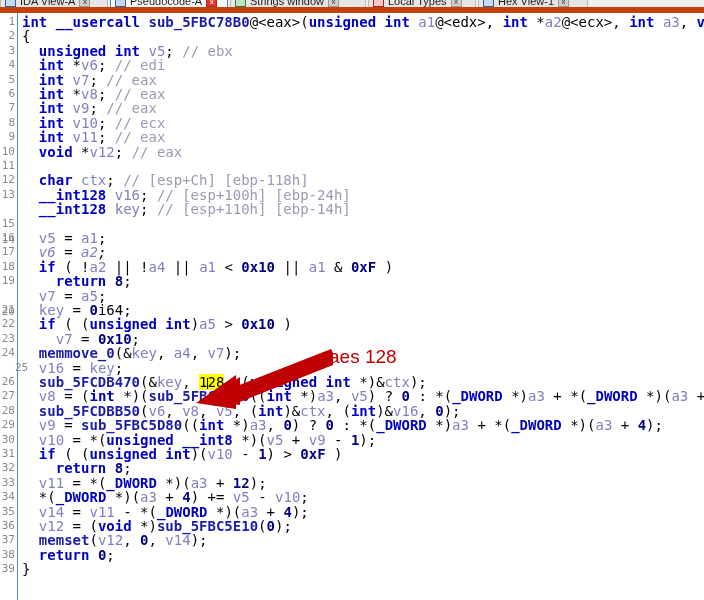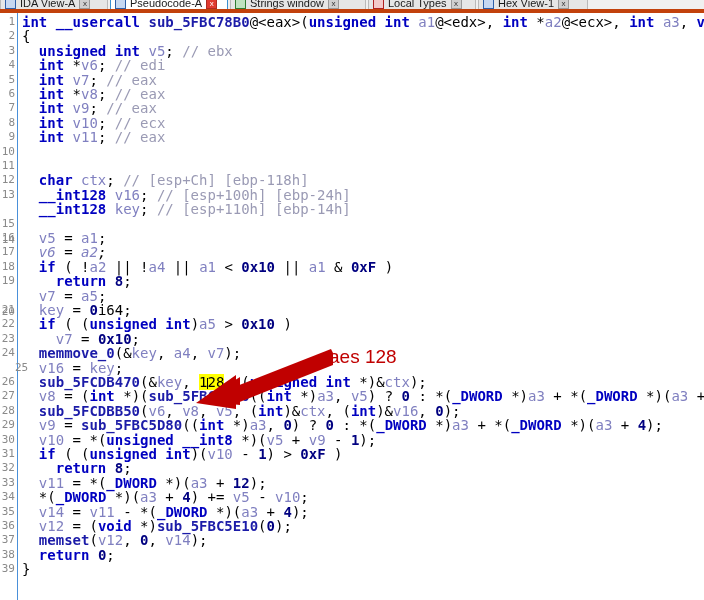--- a/index.html
+++ b/index.html
@@ -10,21 +10,21 @@
     background: #ffffff;
     font-family: "DejaVu Sans Mono", monospace;
   }
 
   
   #tabbar {
     position: absolute;
     left: 0; top: 0;
     width: 704px; height: 13px;
     background: #f0f0f0;
-    border-bottom: 4px solid #c2410c;
+    border-bottom: 6px solid #c2410c;
     display: flex;
     align-items: flex-end;
     font-family: "Liberation Sans", sans-serif;
     overflow: hidden;
   }
   .tab {
     position: relative;
     height: 13px;
     display: flex;
     align-items: center;
@@ -219,20 +219,21 @@
   <div id="lines">
       <div class="cl" style="top: 2px;"><span class="kw">int</span> <span class="kw">__usercall</span> <span class="fn">sub_5FBC78B0</span><span class="pun">@</span><span class="pun">&lt;</span><span class="pun">eax</span><span class="pun">&gt;</span><span class="pun">(</span><span class="kw">unsigned</span> <span class="kw">int</span> <span class="var">a1</span><span class="pun">@</span><span class="pun">&lt;</span><span class="pun">edx</span><span class="pun">&gt;</span><span class="pun">,</span> <span class="kw">int</span> <span class="pun">*</span><span class="var">a2</span><span class="pun">@</span><span class="pun">&lt;</span><span class="pun">ecx</span><span class="pun">&gt;</span><span class="pun">,</span> <span class="kw">int</span> <span class="var">a3</span><span class="pun">,</span> <span class="kw">void</span> <span class="pun">*</span><span class="var">a4</span><span class="pun">,</span> <span class="kw">int</span> <span class="var">a5</span><span class="pun">)</span></div>
       <div class="cl" style="top: 16.4px;"><span class="pun">{</span></div>
       <div class="cl" style="top: 30.8px;">  <span class="kw">unsigned</span> <span class="kw">int</span> <span class="var">v5</span><span class="pun">;</span> <span class="cmt">// ebx</span></div>
       <div class="cl" style="top: 45.2px;">  <span class="kw">int</span> <span class="pun">*</span><span class="var">v6</span><span class="pun">;</span> <span class="cmt">// edi</span></div>
       <div class="cl" style="top: 59.6px;">  <span class="kw">int</span> <span class="var">v7</span><span class="pun">;</span> <span class="cmt">// eax</span></div>
       <div class="cl" style="top: 74px;">  <span class="kw">int</span> <span class="pun">*</span><span class="var">v8</span><span class="pun">;</span> <span class="cmt">// eax</span></div>
       <div class="cl" style="top: 88.4px;">  <span class="kw">int</span> <span class="var">v9</span><span class="pun">;</span> <span class="cmt">// eax</span></div>
       <div class="cl" style="top: 102.8px;">  <span class="kw">int</span> <span class="var">v10</span><span class="pun">;</span> <span class="cmt">// ecx</span></div>
       <div class="cl" style="top: 117.2px;">  <span class="kw">int</span> <span class="var">v11</span><span class="pun">;</span> <span class="cmt">// eax</span></div>
+      <div class="cl" style="top: 131.6px;">  <span class="kw">void</span> <span class="pun">*</span><span class="var">v12</span><span class="pun">;</span> <span class="cmt">// eax</span></div>
       <div class="cl" style="top: 160.4px;">  <span class="kw">char</span> <span class="var">ctx</span><span class="pun">;</span> <span class="cmt">// [esp+Ch] [ebp-118h]</span></div>
       <div class="cl" style="top: 174.8px;">  <span class="kw">__int128</span> <span class="var">v16</span><span class="pun">;</span> <span class="cmt">// [esp+100h] [ebp-24h]</span></div>
       <div class="cl" style="top: 189.2px;">  <span class="kw">__int128</span> <span class="var">key</span><span class="pun">;</span> <span class="cmt">// [esp+110h] [ebp-14h]</span></div>
       <div class="cl" style="top: 203.6px;"></div>
       <div class="cl" style="top: 218px;">  <span class="var">v5</span> <span class="pun">=</span> <span class="var">a1</span><span class="pun">;</span></div>
       <div class="cl" style="top: 232.4px; font-style: italic;">  <span class="var">v6</span> <span class="pun">=</span> <span class="var">a2</span><span class="pun">;</span></div>
       <div class="cl" style="top: 246.8px;">  <span class="kw">if</span> <span class="pun">(</span> <span class="pun">!</span><span class="var">a2</span> <span class="pun">|</span><span class="pun">|</span> <span class="pun">!</span><span class="var">a4</span> <span class="pun">|</span><span class="pun">|</span> <span class="var">a1</span> <span class="pun">&lt;</span> <span class="num">0x10</span> <span class="pun">|</span><span class="pun">|</span> <span class="var">a1</span> <span class="pun">&amp;</span> <span class="num">0xF</span> <span class="pun">)</span></div>
       <div class="cl" style="top: 261.2px;">    <span class="kw">return</span> <span class="num">8</span><span class="pun">;</span></div>
       <div class="cl" style="top: 275.6px;">  <span class="var">v7</span> <span class="pun">=</span> <span class="var">a5</span><span class="pun">;</span></div>
       <div class="cl" style="top: 290px;">  <span class="var">key</span> <span class="pun">=</span> <span class="num">0</span><span class="pun">i64</span><span class="pun">;</span></div>

